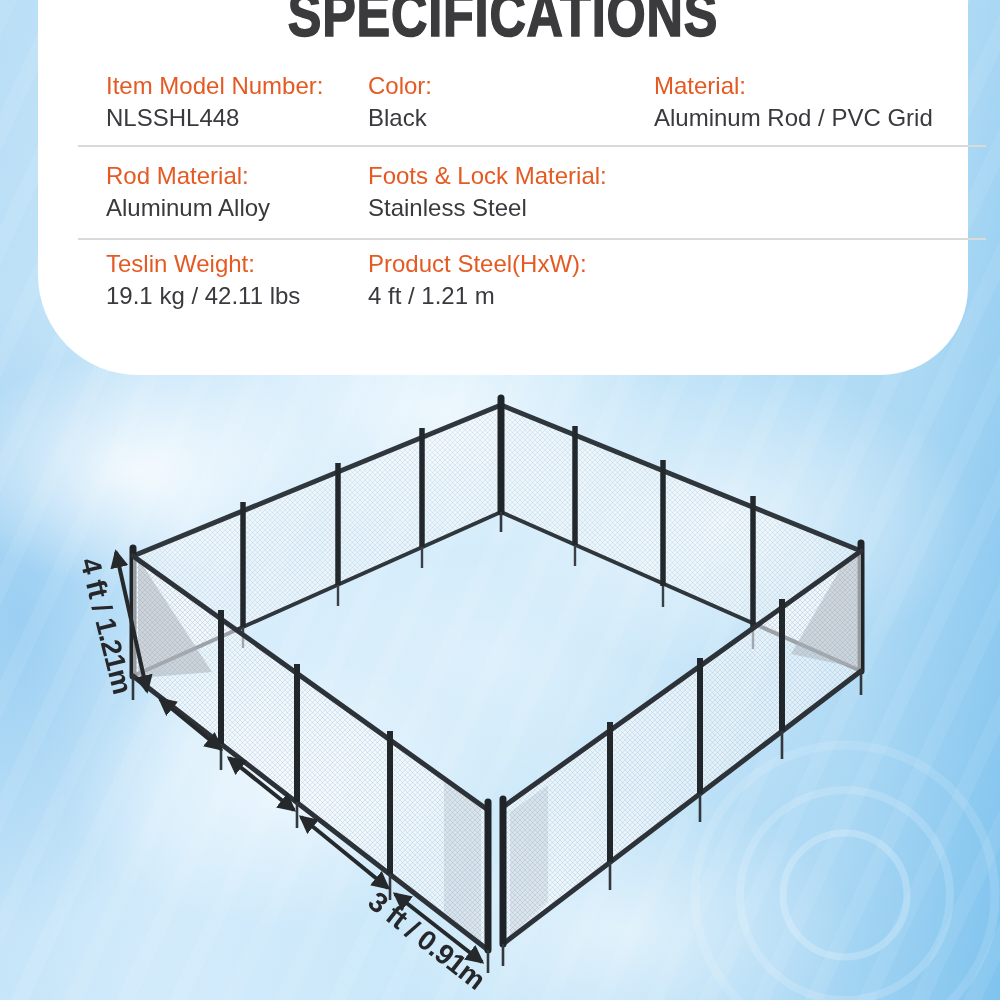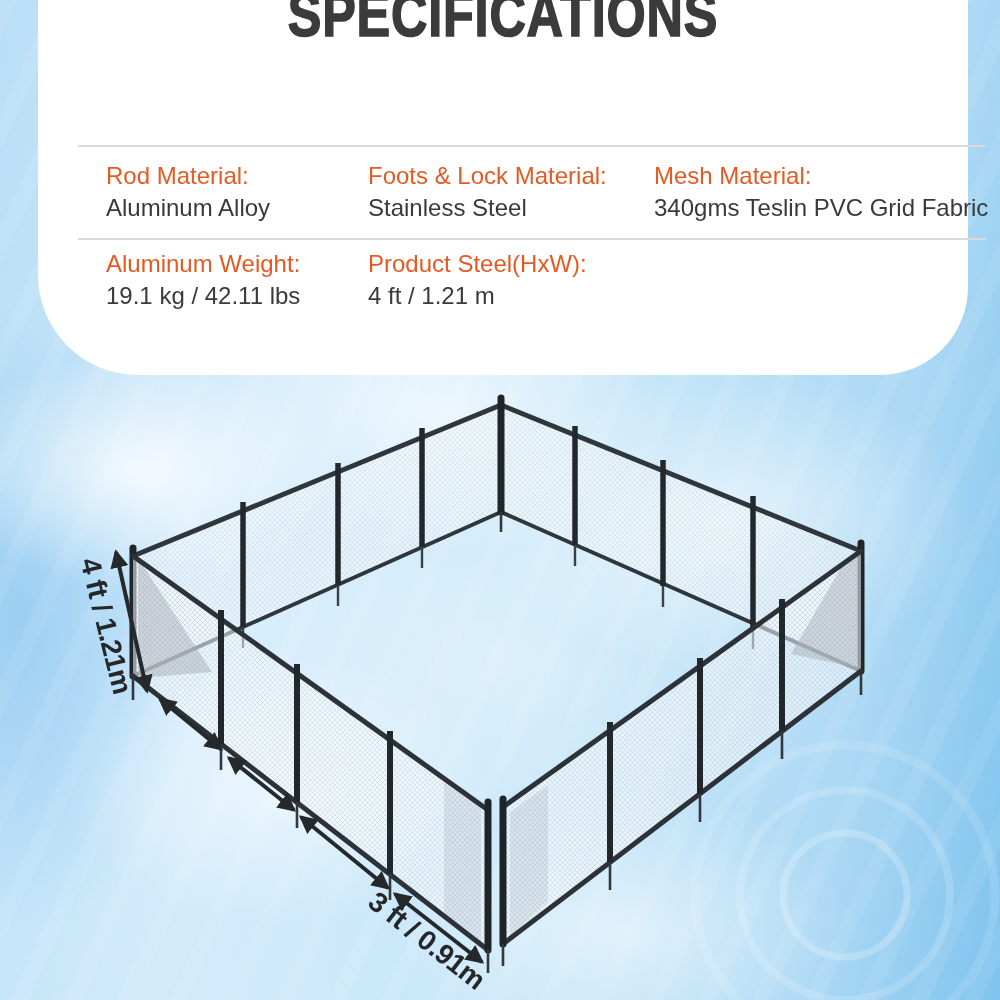--- a/index.html
+++ b/index.html
@@ -57,43 +57,53 @@
 <body>
 
 <div class="bg"></div>
 <div class="bg-streaks"></div>
 
 <div class="card">
   <div class="title-wrap">
     <span class="title">SPECIFICATIONS</span>
   </div>
 
+  <div class="spec-row row1">
+    <div class="cell c1">
+      <div class="label">Item Model Number:</div>
+      <div class="value">NLSSHL448</div>
+    </div>
+    <div class="cell c2">
+      <div class="label">Color:</div>
+      <div class="value">Black</div>
+    </div>
+    <div class="cell c3">
+      <div class="label">Material:</div>
+      <div class="value">Aluminum Rod / PVC Grid</div>
+    </div>
+  </div>
 
   <div class="divider d1"></div>
 
   <div class="spec-row row2">
     <div class="cell c2">
       <div class="label">Foots &amp; Lock Material:</div>
       <div class="value">Stainless Steel</div>
     </div>
     <div class="cell c1">
       <div class="label">Rod Material:</div>
       <div class="value">Aluminum Alloy</div>
     </div>
-    <div class="cell c3">
-      <div class="label">Mesh Material:</div>
-      <div class="value">340gms Teslin PVC Grid Fabric</div>
-    </div>
   </div>
 
   <div class="divider d2"></div>
 
   <div class="spec-row row3">
     <div class="cell c1">
-      <div class="label">Aluminum Weight:</div>
+      <div class="label">Teslin Weight:</div>
       <div class="value">19.1 kg / 42.11 lbs</div>
     </div>
     <div class="cell c2">
       <div class="label">Product Steel(HxW):</div>
       <div class="value">4 ft / 1.21 m</div>
     </div>
   </div>
 </div>
 
 <svg class="fence" viewBox="0 0 1000 1000">

